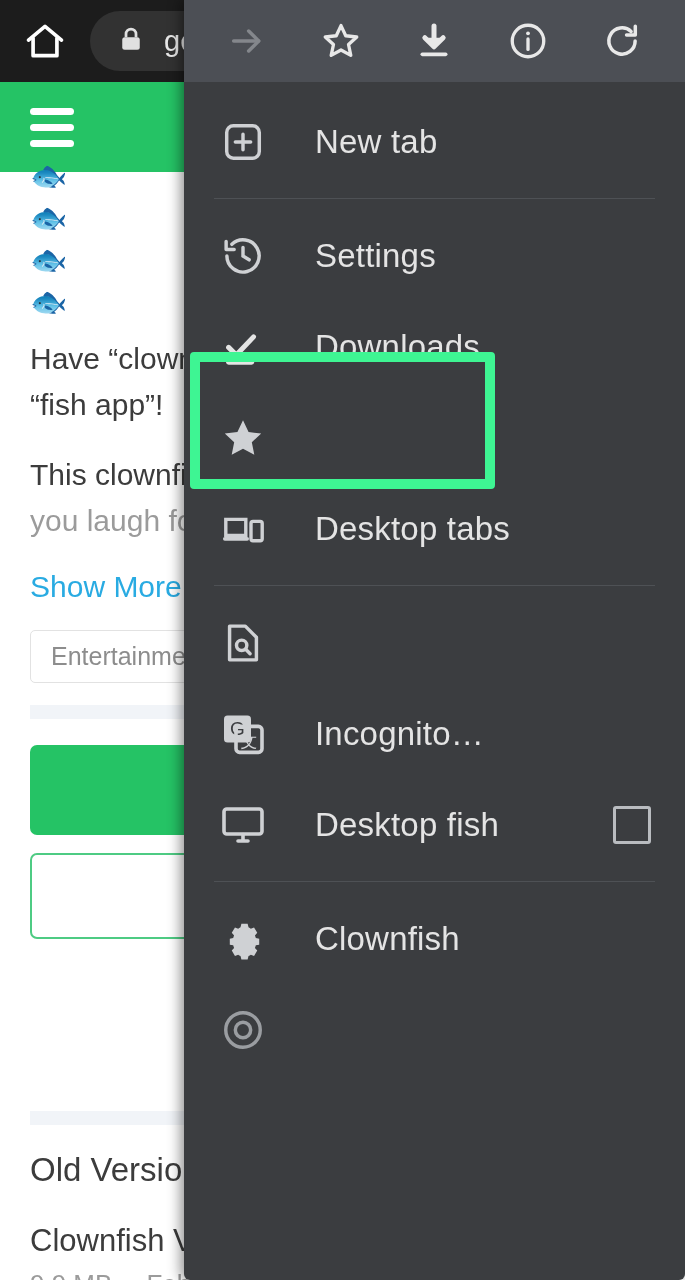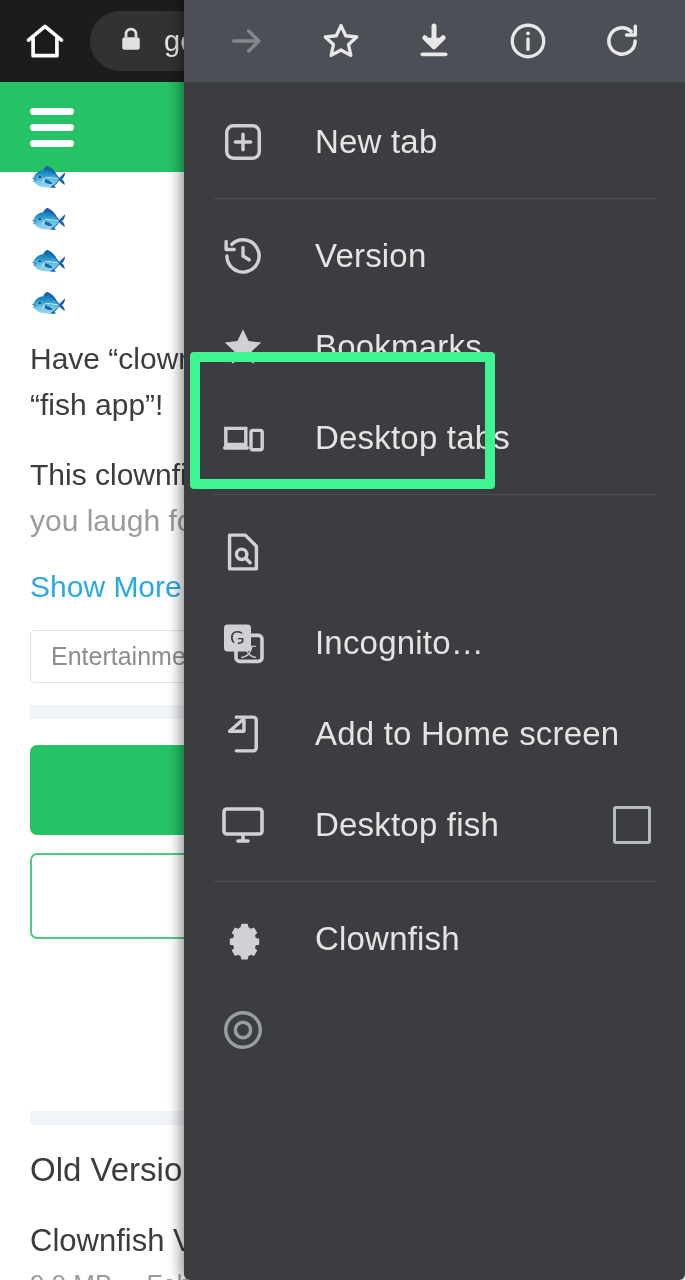--- a/index.html
+++ b/index.html
@@ -232,31 +232,39 @@
       <div class="mi-divider"></div>
 
       <div class="mi">
         <span class="mi-icon">
           <svg width="46" height="46" viewBox="0 0 24 24" fill="none" stroke="#cfd1d4" stroke-width="1.8" stroke-linecap="round">
             <path d="M3.6 12a8.4 8.4 0 1 0 2.6-6.1"></path>
               <path d="M3.2 4.4v4.2h4.2" stroke-linejoin="round"></path>
             <path d="M12 7.6V12l3.2 2"></path>
           </svg>
         </span>
-        <span class="mi-label">Version</span>
-      </div>
-
+        <span class="mi-label">Settings</span>
+      </div>
+
+      <div class="mi">
+        <span class="mi-icon">
+          <svg width="46" height="46" viewBox="0 0 24 24" fill="none" stroke="#e4e4e4" stroke-width="2.6" stroke-linecap="round" stroke-linejoin="round">
+            <path d="M4.5 12.2l4 4 9-9.5"></path>
+              <path d="M4.5 20h12"></path>
+          </svg>
+        </span>
+        <span class="mi-label">Downloads</span>
+      </div>
 
       <div class="mi">
         <span class="mi-icon">
           <svg width="46" height="46" viewBox="0 0 24 24" fill="#cfd1d4">
             <path d="M12 2.8l2.9 6.1 6.6.8-4.9 4.5 1.3 6.6L12 17.6 6.1 20.8l1.3-6.6L2.5 9.7l6.6-.8z"></path>
           </svg>
         </span>
-        <span class="mi-label">Bookmarks</span>
       </div>
 
       <div class="mi">
         <span class="mi-icon">
           <svg width="48" height="48" viewBox="0 0 24 24" fill="#cfd1d4">
             <path d="M3.4 7.2h10v8h-10z" fill="none" stroke="#cfd1d4" stroke-width="1.7"></path>
             <rect x="2" y="16" width="13" height="1.9" rx=".9"></rect>
             <rect x="16" y="8.2" width="5.6" height="9.7" rx="1" fill="none" stroke="#cfd1d4" stroke-width="1.7"></rect>
           </svg>
         </span>
@@ -281,30 +289,20 @@
           <svg width="48" height="48" viewBox="0 0 24 24">
             <rect x="2.5" y="2.8" width="13.5" height="13.5" rx="1.8" fill="#cfd1d4"></rect>
             <text x="9.2" y="12.6" font-size="9.5" font-family="Liberation Sans, sans-serif" fill="#3b3d40" text-anchor="middle">G</text>
             <rect x="8.5" y="8.2" width="13" height="13" rx="1.8" fill="none" stroke="#cfd1d4" stroke-width="1.8"></rect>
             <text x="15" y="18.4" font-size="8.5" font-family="Liberation Sans, sans-serif" fill="#cfd1d4" text-anchor="middle">文</text>
           </svg>
         </span>
         <span class="mi-label">Incognito…</span>
       </div>
 
-      <div class="mi">
-        <span class="mi-icon">
-          <svg width="46" height="46" viewBox="0 0 24 24" fill="none" stroke="#cfd1d4" stroke-width="1.8" stroke-linecap="round" stroke-linejoin="round">
-            <path d="M8.5 3.2h8.8c.9 0 1.6.7 1.6 1.6v14.4c0 .9-.7 1.6-1.6 1.6H8.5"></path>
-            <path d="M5 10.6h7.5M12.5 10.6V4.8"></path>
-              <path d="M5.2 10.4L12.4 4"></path>
-          </svg>
-        </span>
-        <span class="mi-label">Add to Home screen</span>
-      </div>
 
       <div class="mi">
         <span class="mi-icon">
           <svg width="48" height="48" viewBox="0 0 24 24" fill="none" stroke="#cfd1d4" stroke-width="1.8" stroke-linejoin="round">
             <rect x="2.5" y="4" width="19" height="12.5" rx="1.4"></rect>
               <path d="M9.5 20h5M12 16.8V20" stroke-linecap="round"></path>
           </svg>
         </span>
         <span class="mi-label">Desktop fish</span>
         <span class="mi-check"></span>

